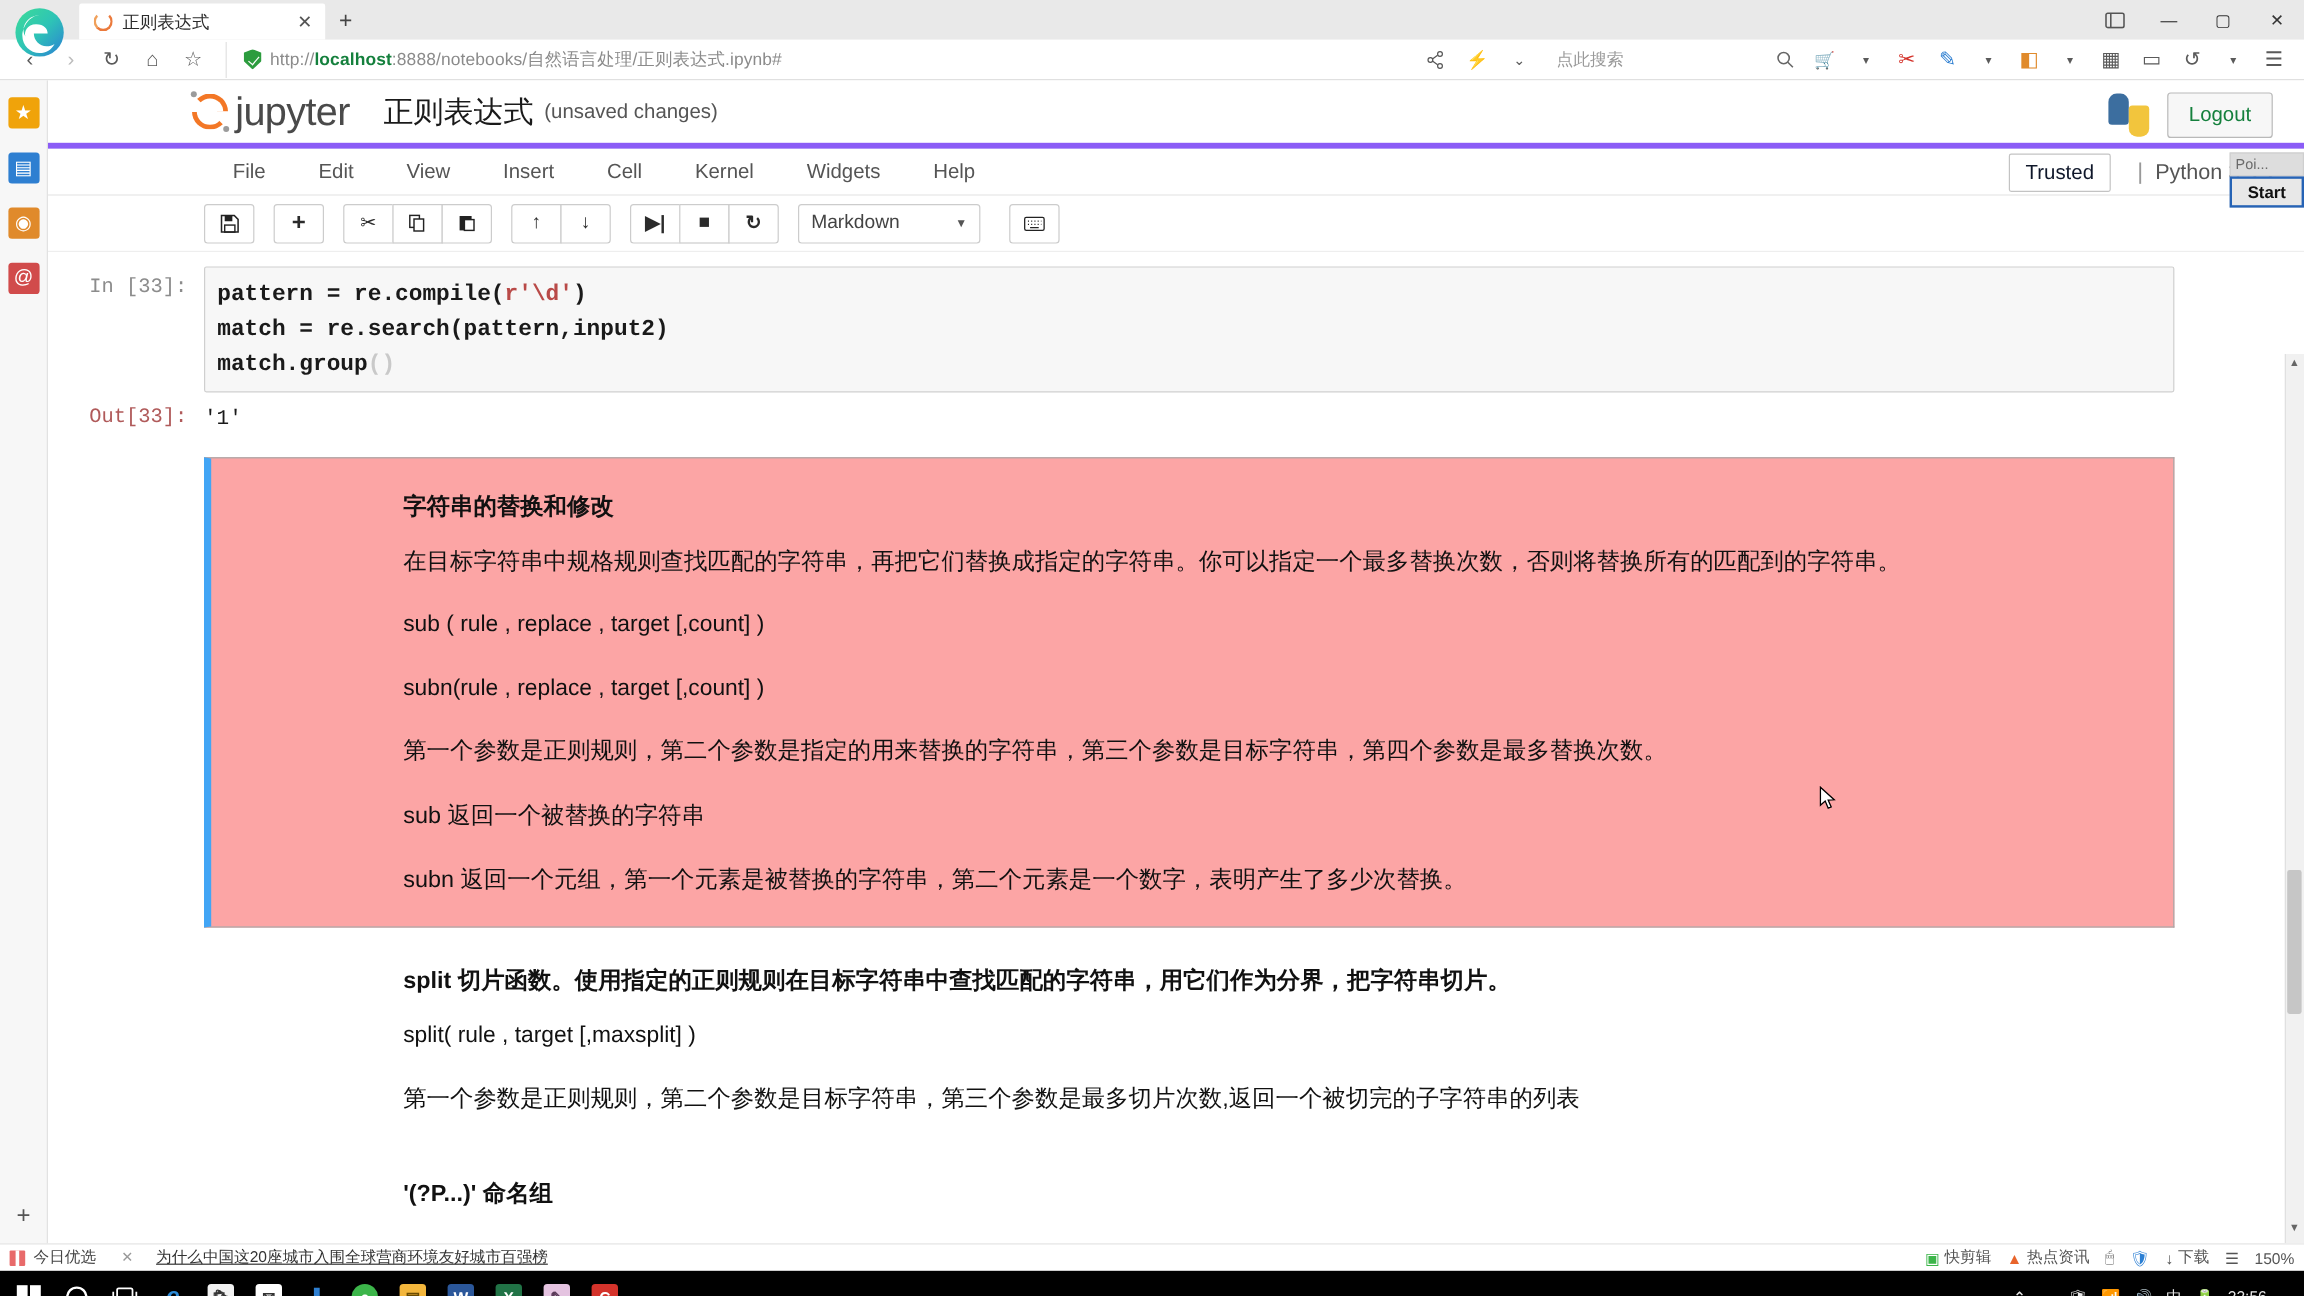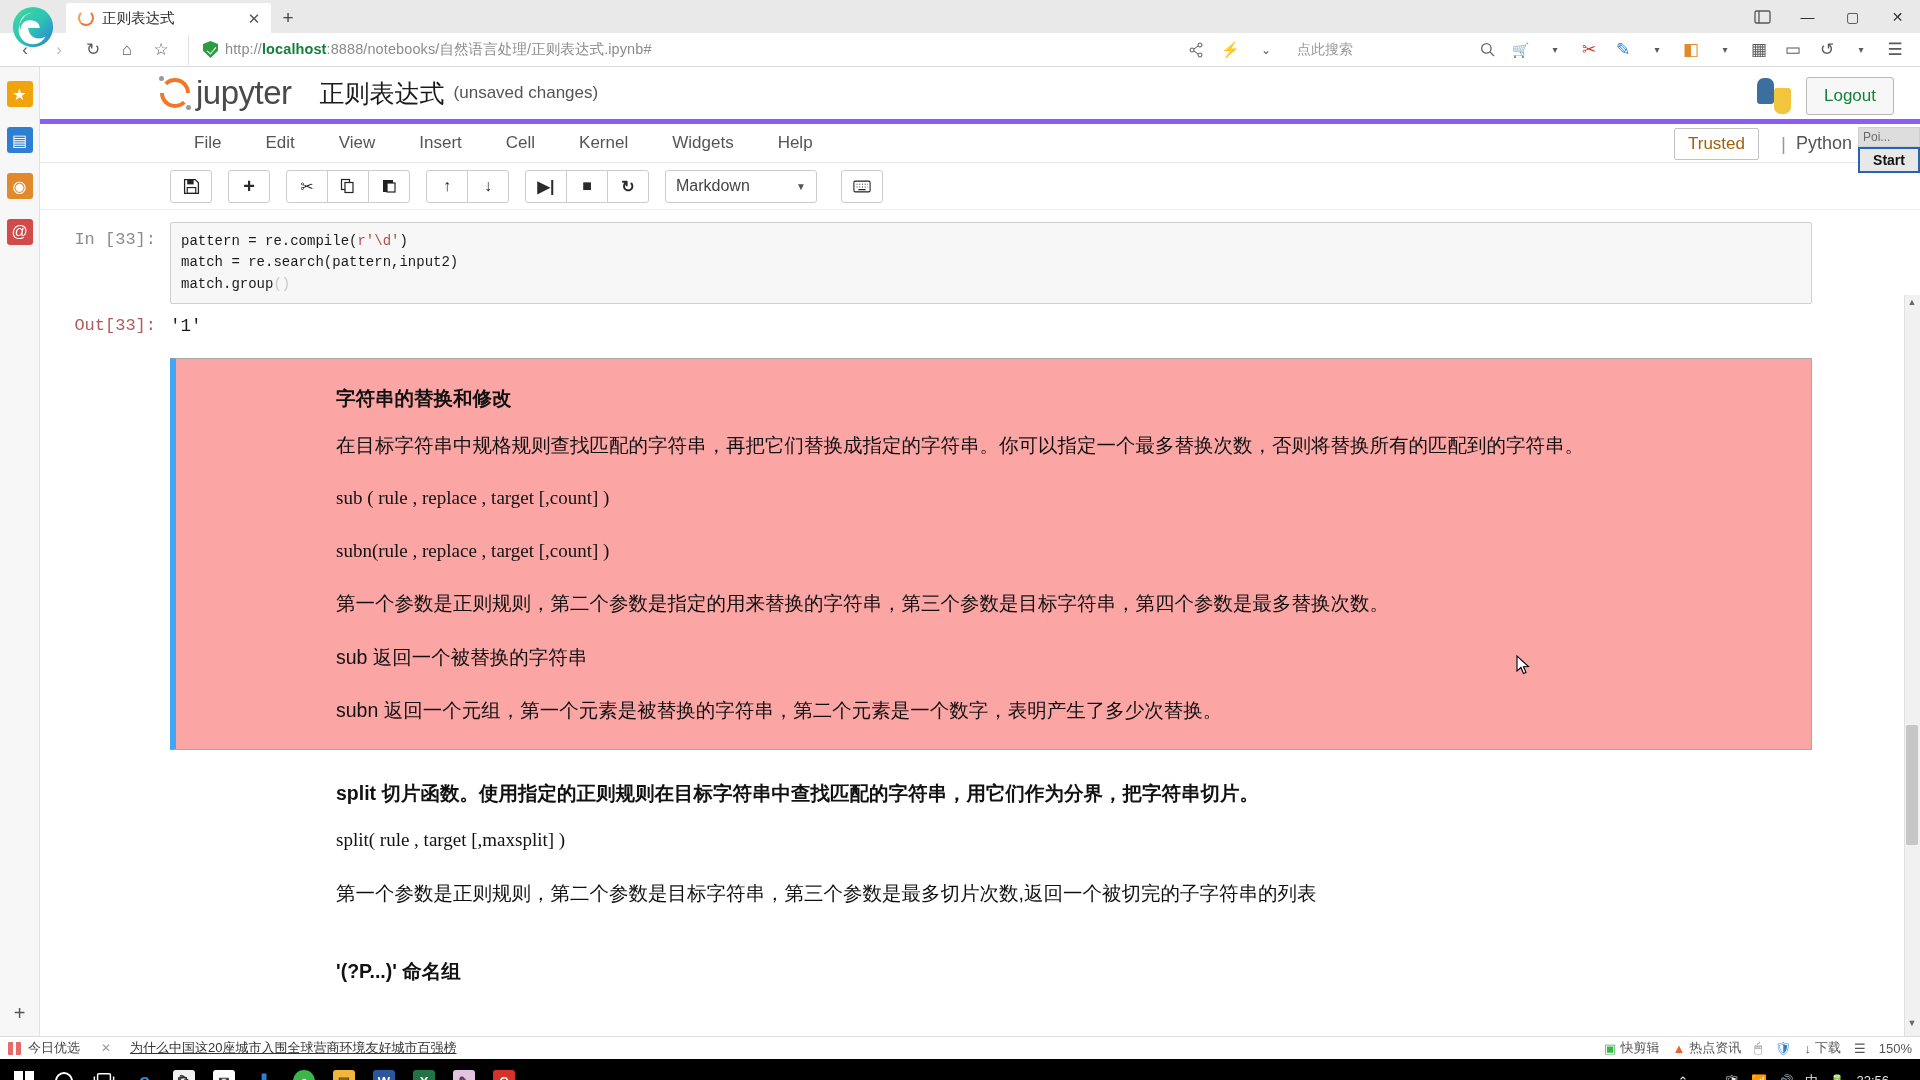--- a/index.html
+++ b/index.html
@@ -110,21 +110,21 @@
   }
 
   .jp-menubar {
     height: 39px; display: flex; align-items: center; padding-left: 132px;
     border-bottom: 1px solid #e7e7e7; background: #fff; position: relative;
   }
   .menu-item { font-size: 17px; color: #555; padding: 0 22px; }
   .jp-menubar-right { position: absolute; right: 26px; top: 0; height: 39px;
     display: flex; align-items: center; gap: 0; }
   .trusted-badge { border: 1px solid #c3c3c3; border-radius: 2px; padding: 5px 13px;
-    font-size: 17px; color: #a16207; background: #fff; }
+    font-size: 17px; color: #0f172a; background: #fff; }
   .kernel-sep { color: #999; margin: 0 10px 0 22px; font-size: 19px; }
   .kernel-name { font-size: 18px; color: #555; }
   .kernel-circle { width: 17px; height: 17px; border: 2px solid #333; border-radius: 50%;
     margin-left: 10px; }
 
   .jp-toolbar {
     height: 47px; display: flex; align-items: center; padding-left: 130px; gap: 0;
     background: #fff; border-bottom: 1px solid #eee;
   }
   .tb-group { display: flex; margin-right: 16px; }
@@ -145,40 +145,40 @@
   .nb-area { padding: 12px 50px 0 0; position: relative; }
 
   .cell-row { display: flex; margin-bottom: 4px; }
   .prompt {
     width: 130px; flex: 0 0 130px; text-align: right; padding-right: 14px; padding-top: 8px;
     font-family: "Liberation Mono", monospace; font-size: 17px; color: #8c8c8c;
   }
   .prompt.out { color: #b05a5a; }
   .code-area {
     flex: 1; background: #f7f7f7; border: 1px solid #cfcfcf; border-radius: 2px;
-    padding: 8px 10px; font-family: "Liberation Mono", monospace; font-size: 14px;
-    line-height: 1.52; color: #1a1a1a; margin-right: 58px;
+    padding: 8px 10px; font-family: "Liberation Mono", monospace; font-size: 19px;
+    line-height: 1.52; color: #1a1a1a; margin-right: 58px; font-weight: bold;
   }
   .tok-str { color: #b94a48; }
   .tok-paren { color: #c9c9c9; }
   .out-area { flex: 1; padding-top: 8px; font-family: "Liberation Mono", monospace;
     font-size: 17.5px; color: #1a1a1a; }
 
   .md-selected {
     margin: 22px 0 0 130px; margin-right: 58px;
     border: 1px solid #a9a9a9; border-left: 6px solid #42a5f5;
     padding: 26px 0 26px 0; background: #fca5a5;
   }
   .md-plain { margin: 30px 0 0 130px; margin-right: 58px; padding: 0; }
   .md-inner { padding-left: 160px; padding-right: 40px; }
   .md-plain .md-inner{ padding-left: 166px; }
   .md-h { font-size: 19.5px; font-weight: bold; color: #111; margin: 0 0 20px 0; }
   .md-p { font-size: 19.5px; color: #111; margin: 0 0 27px 0; line-height: 1.35; }
   .md-p:last-child { margin-bottom: 0; }
-  .md-p.mono-ish { font-size: 19px; font-family: Liberation Serif, serif; }
+  .md-p.mono-ish { font-size: 19px; }
 
   
   .jp-scrollbar { position: absolute; right: 0; top: 228px; bottom: 0; width: 16px;
     background: #f1f1f1; border-left: 1px solid #e0e0e0; }
   .jp-scroll-thumb { position: absolute; right: 2px; top: 58%; width: 12px; height: 120px;
     background: #c6c6c6; border-radius: 2px; }
   .jp-scroll-arrow { position: absolute; right: 1px; width: 14px; height: 16px;
     color: #666; font-size: 9px; text-align: center; }
 
   

